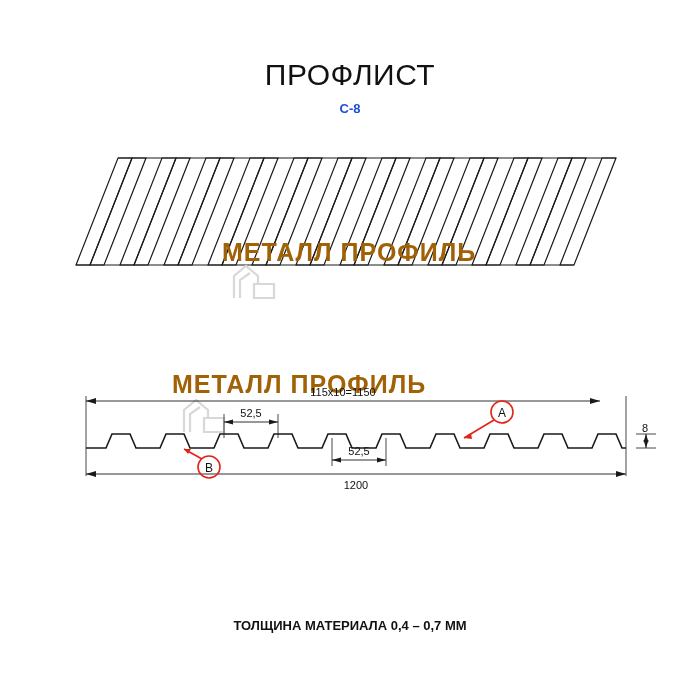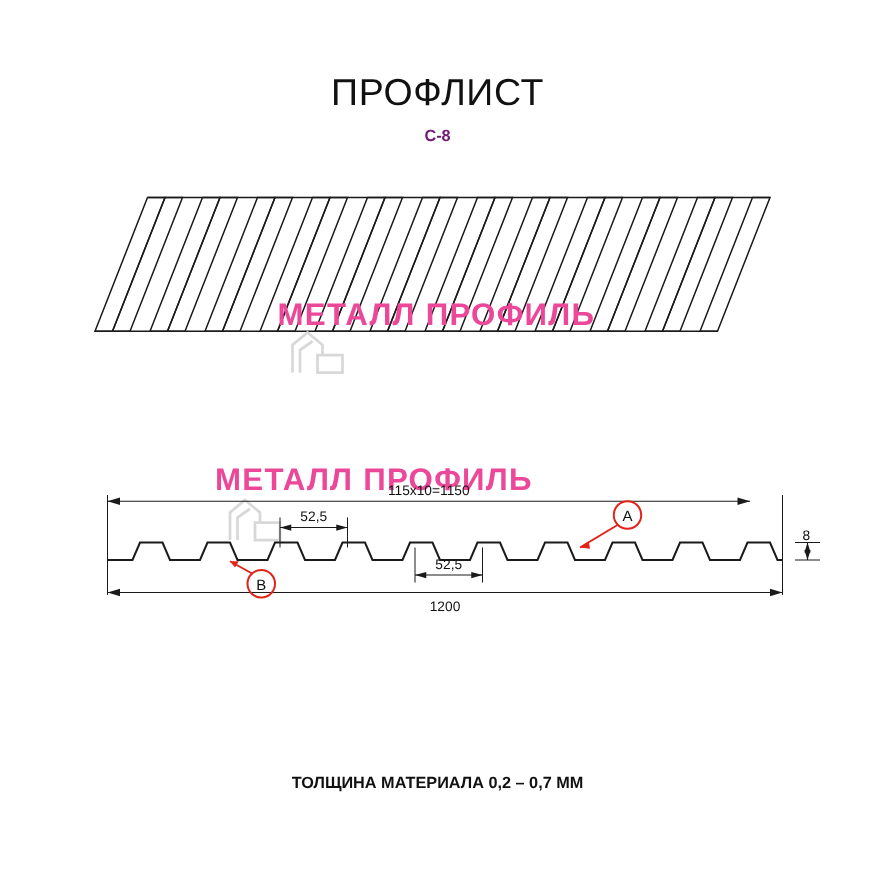--- a/index.html
+++ b/index.html
@@ -33,21 +33,21 @@
     color: #111111;
   }
   .subtitle {
     position: absolute;
     left: 0;
     top: 101px;
     width: 700px;
     text-align: center;
     font-size: 13px;
     font-weight: bold;
-    color: #701a75;
+    color: #1d4ed8;
   }
   .footer-note {
     position: absolute;
     left: 0;
     top: 618px;
     width: 700px;
     text-align: center;
     font-size: 13px;
     font-weight: bold;
     color: #111111;
@@ -62,21 +62,21 @@
   .draw-wrap {
     position: absolute;
     left: 60px;
     top: 376px;
     width: 600px;
     height: 120px;
   }
   .wm {
     position: absolute;
     pointer-events: none;
-    color: #ec4899;
+    color: #a16207;
     font-size: 25px;
     font-weight: bold;
     letter-spacing: 1px;
     white-space: nowrap;
   }
   .wm1 { left: 222px; top: 238px; }
   .wm2 { left: 172px; top: 370px; }
   .wm-logo {
     position: absolute;
     pointer-events: none;
@@ -236,15 +236,15 @@
       <g>
         <circle cx="149" cy="91" r="11" fill="none" stroke="#e2231a" stroke-width="1.6"></circle>
         <text x="149" y="96" text-anchor="middle" font-size="12" fill="#111111">B</text>
         <path d="M 142 83 L 124 73" stroke="#e2231a" stroke-width="1.6" fill="none"></path>
         <polygon points="124,73 131,73 128,78" fill="#e2231a"></polygon>
       </g>
 
     </svg>
   </div>
 
-  <div class="footer-note">ТОЛЩИНА МАТЕРИАЛА 0,2 – 0,7 ММ</div>
+  <div class="footer-note">ТОЛЩИНА МАТЕРИАЛА 0,4 – 0,7 ММ</div>
 
 </div>
 
 </body></html>

